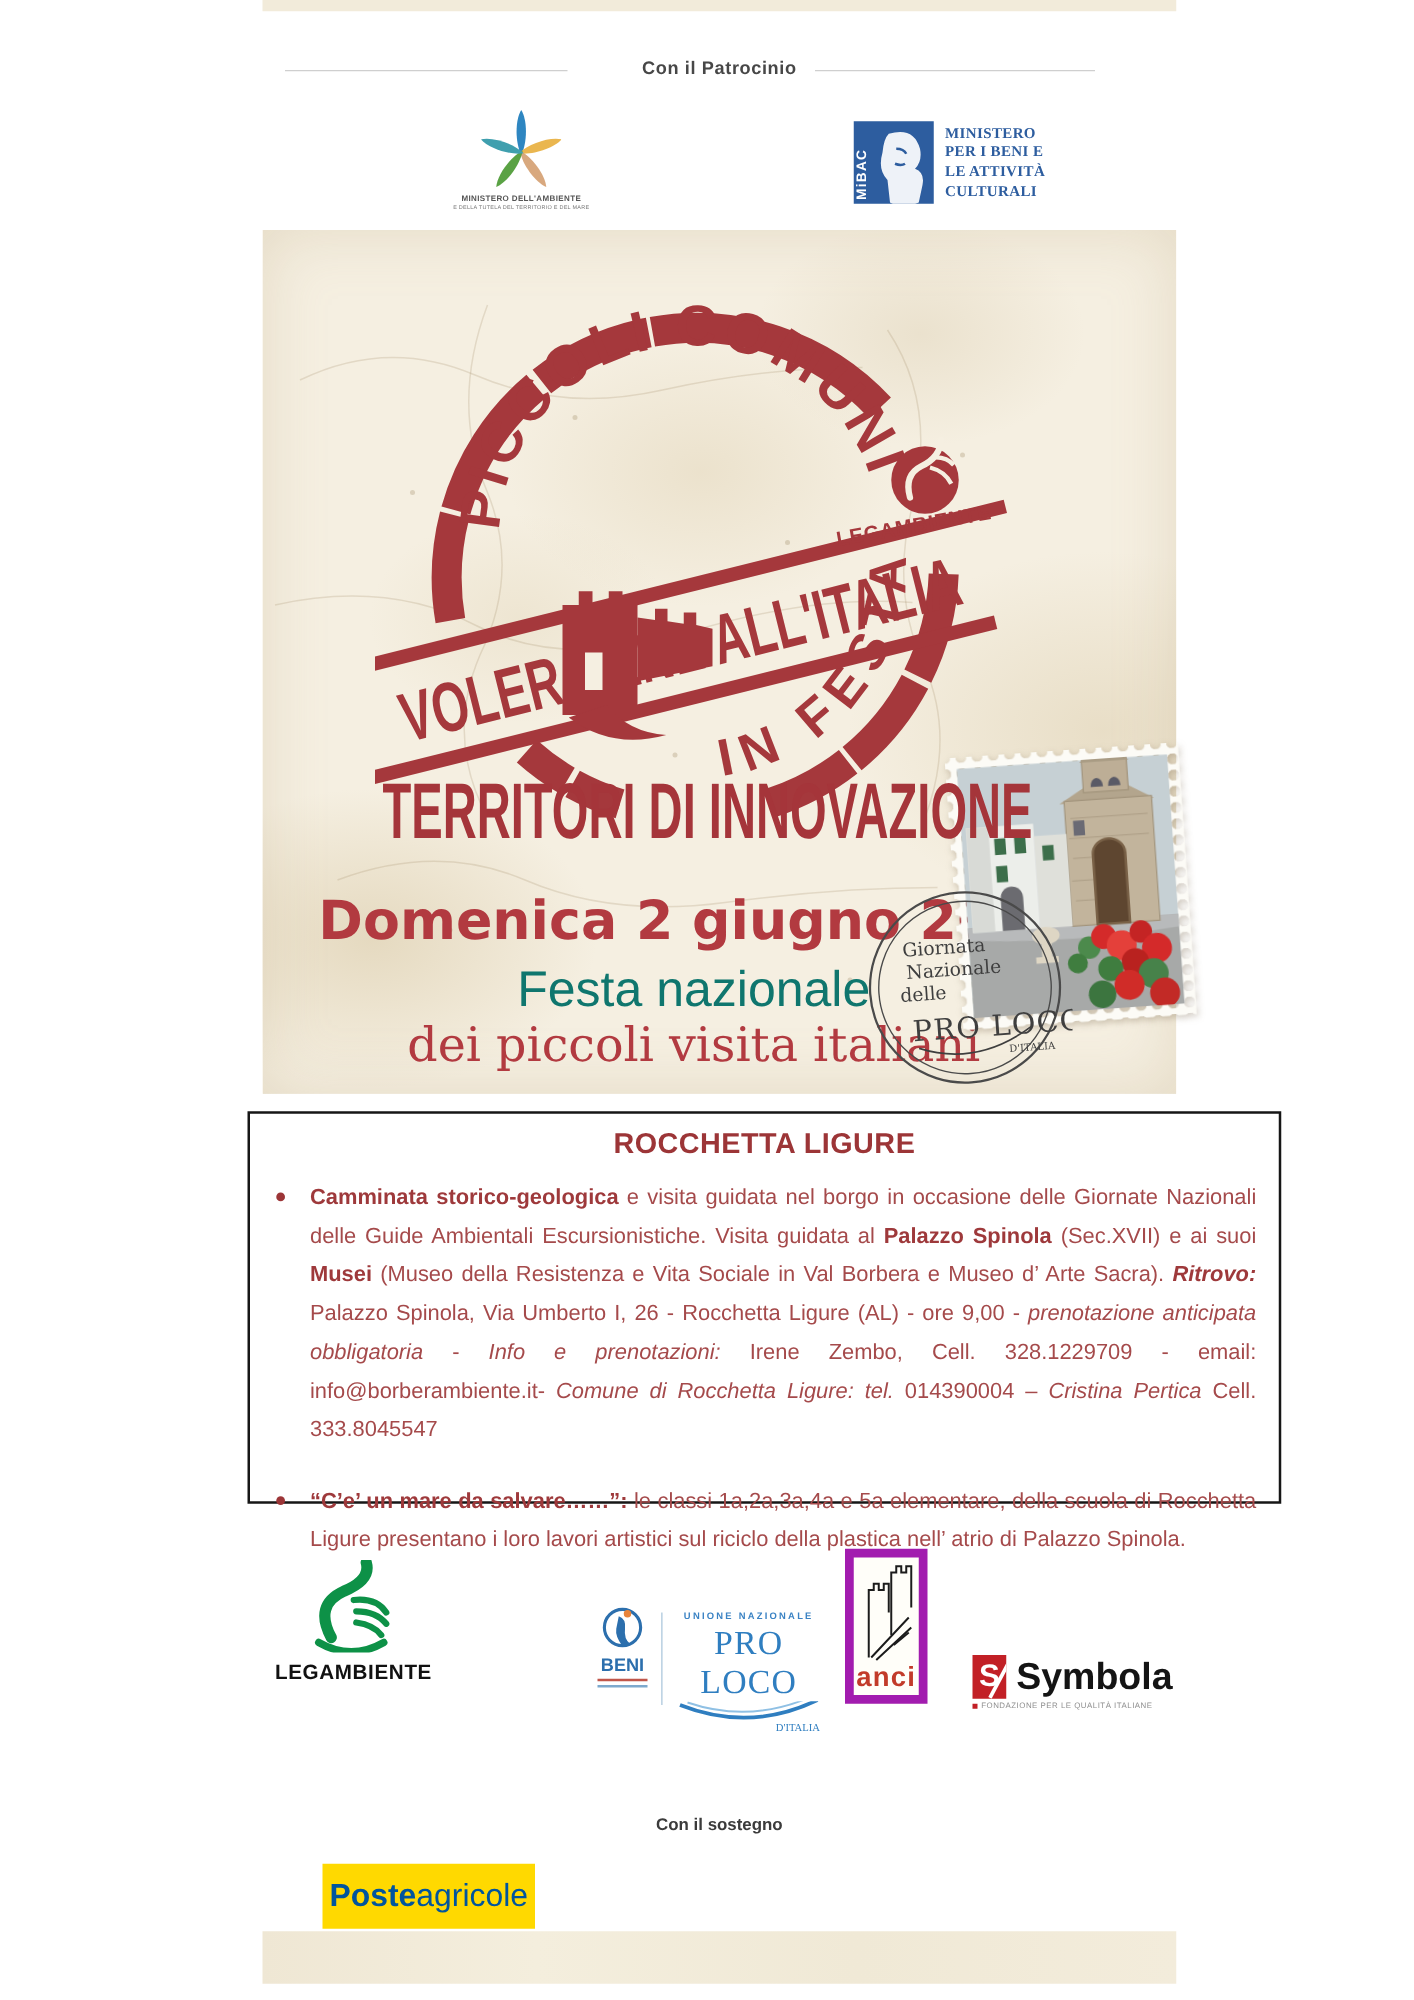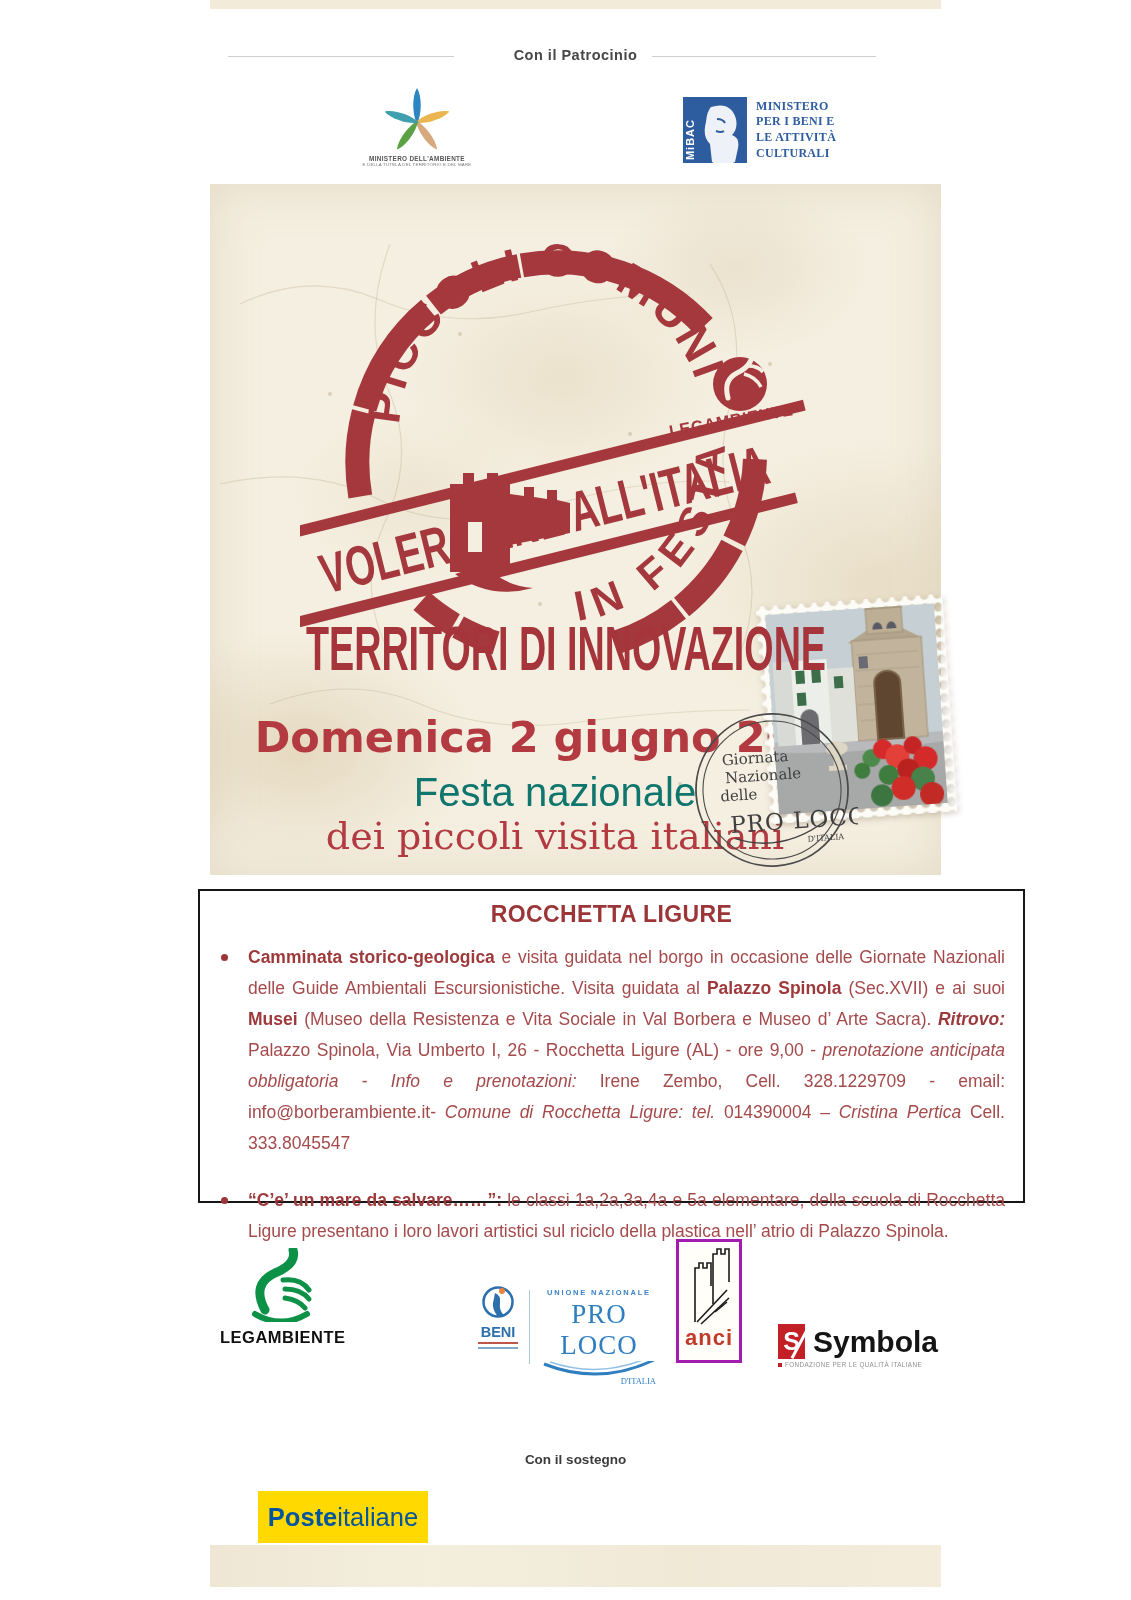--- a/index.html
+++ b/index.html
@@ -91,21 +91,21 @@
   .p-unpli .bar.r{background:#c0564a;}
   .p-unpli .bar.b{background:#7da9cd;margin-top:3px;}
   .p-div{position:absolute;left:529px;top:1290px;height:74px;border-left:1px solid #aac6dc;}
   .p-proloco{position:absolute;left:538px;top:1288px;width:122px;text-align:center;}
   .p-proloco .top{font-size:7.5px;letter-spacing:1.8px;color:#3b83c4;font-weight:600;}
   .p-proloco .brand{margin-top:2px;font-family:"Liberation Serif",serif;font-size:27px;
      color:#2f7ec0;letter-spacing:1px;}
   .p-proloco .sub{margin-top:-5px;font-size:8.5px;color:#2f7ec0;text-align:right;padding-right:4px;
      font-family:"Liberation Serif",serif;}
   .p-anci{position:absolute;left:676px;top:1239px;width:66px;height:124px;box-sizing:border-box;
-     border:3px solid #a21caf;background:#fffef9;display:flex;flex-direction:column;
+     border:7px solid #a21caf;background:#fffef9;display:flex;flex-direction:column;
      align-items:center;justify-content:flex-start;}
   .p-anci .lab{font-size:22px;font-weight:800;color:#c23b2a;line-height:1;margin-top:1px;
      letter-spacing:1px;}
   .p-symbola{position:absolute;left:778px;top:1324px;width:160px;}
   .p-symbola .row{display:flex;align-items:center;}
   .p-symbola .sbox{position:relative;width:35px;height:35px;background:#c22026;color:#fff;
      display:flex;align-items:center;justify-content:center;font-size:25px;font-weight:800;
      overflow:hidden;}
   .p-symbola .slash{position:absolute;right:4px;top:4px;width:2.5px;height:32px;background:#fff;
      transform:rotate(28deg);}
@@ -367,19 +367,19 @@
     <div class="sub">
         <span class="mark"></span>
         <span>FONDAZIONE PER LE QUALITÀ ITALIANE</span>
       </div>
   </div>
 
   <div class="sostegno-label">Con il sostegno</div>
 
   <div class="poste">
     <span class="pb">Poste</span>
-      <span>italiane</span>
+      <span>agricole</span>
   </div>
 
 
   <div class="strip bottom"></div>
 
 </div>
 
 </body></html>

